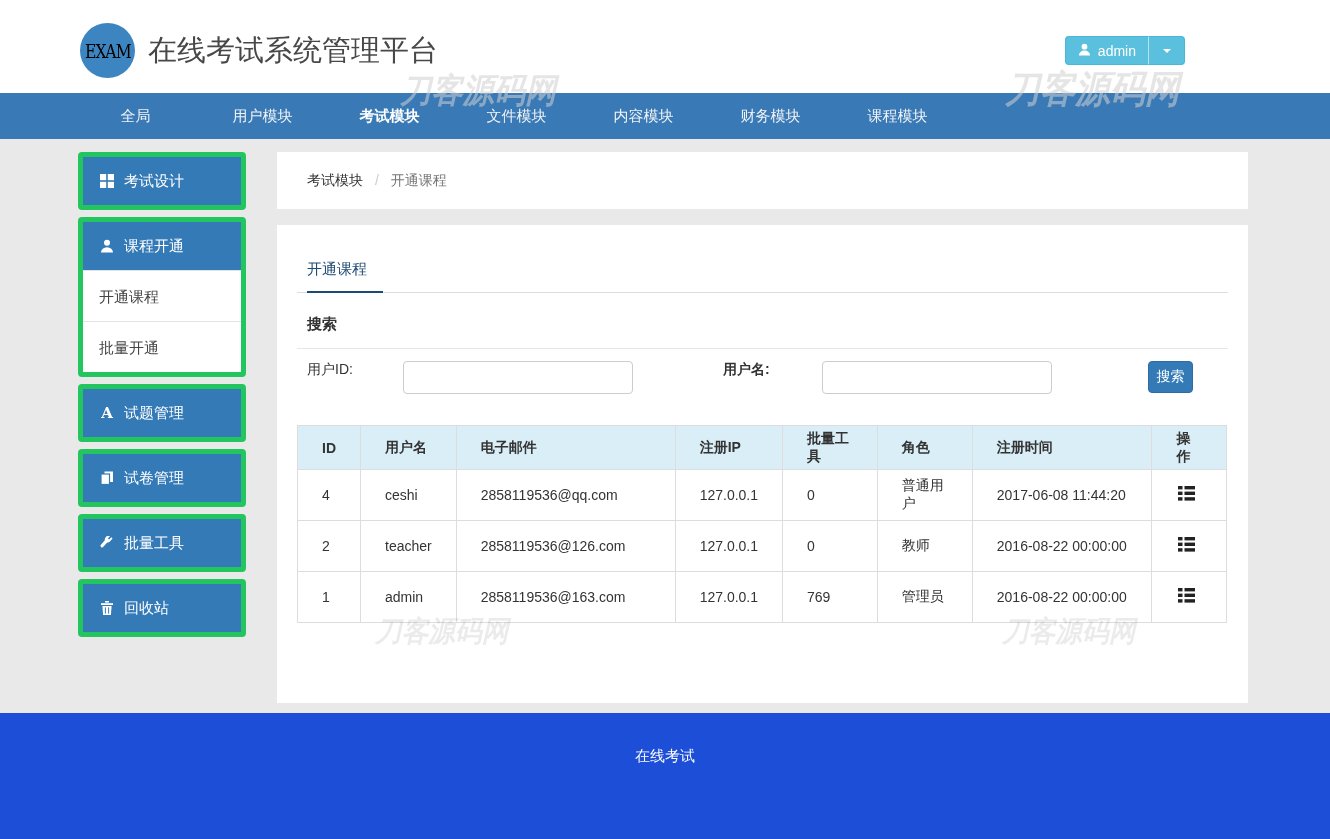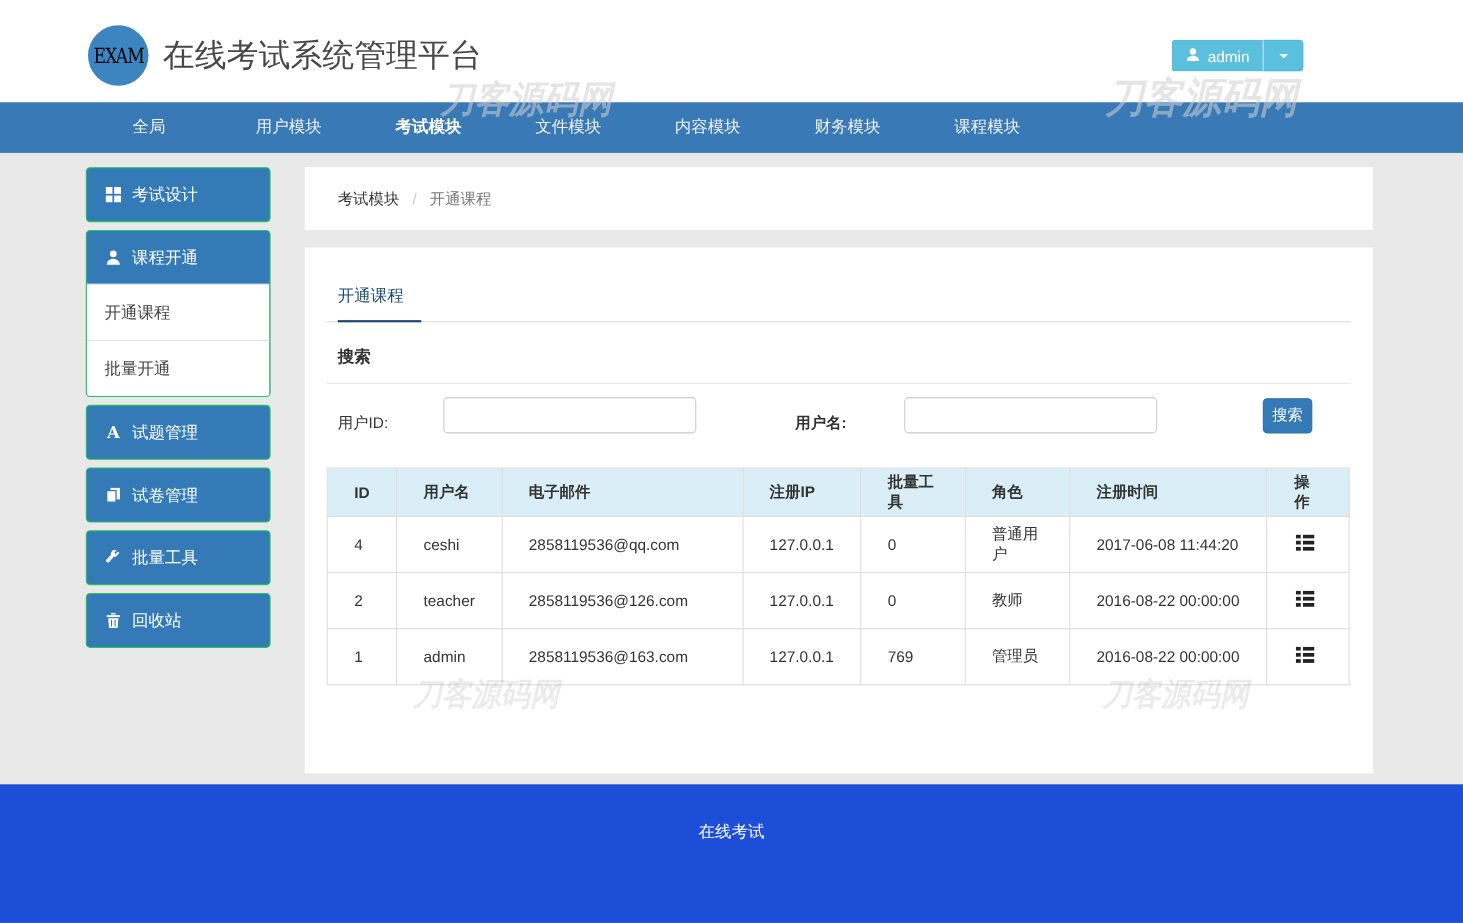--- a/index.html
+++ b/index.html
@@ -24,42 +24,42 @@
                 border-top:4px solid #fff; }
 
   
   .navbar { height:46px; background:#3879b6; display:flex; padding-left:72px; position:relative; z-index:3; }
   .nav-item { width:127px; line-height:46px; text-align:center; color:#f0f3f6; font-size:15px; cursor:pointer; }
   .nav-item.active { font-weight:bold; color:#ffffff; }
 
   
   .content { position:relative; height:574px; }
   .sidebar { position:absolute; left:78px; top:13px; width:168px; }
-  .side-panel { background:#337ab7; border:1px solid #22c55e; border-radius:4px; margin-bottom:7px;
+  .side-panel { background:#337ab7; border:5px solid #22c55e; border-radius:4px; margin-bottom:7px;
                 color:#fff; overflow:hidden; }
   .side-head { height:48px; display:flex; align-items:center; padding-left:16px; gap:9px; font-size:15px; cursor:pointer; }
   .side-head .icon { width:16px; height:16px; display:flex; align-items:center; justify-content:center; }
   .a-glyph { font-family:"DejaVu Serif","Liberation Serif",serif; font-weight:bold; font-size:15px; line-height:1; }
   .side-sub { background:#fff; color:#444; font-size:15px; }
   .side-sub-item { height:51px; line-height:51px; padding-left:16px; border-top:1px solid #e3e3e3; cursor:pointer; }
 
   .main { position:absolute; left:277px; top:13px; width:971px; }
   .breadcrumb-card { background:#fff; height:57px; line-height:57px; padding-left:30px; font-size:14px; margin-bottom:16px; }
   .crumb-parent { color:#333; cursor:pointer; }
   .crumb-sep { color:#ccc; margin:0 8px; }
   .crumb-current { color:#777; }
 
   .main-card { background:#fff; height:478px; padding:20px; position:relative; }
   .tab-row { border-bottom:1px solid #ddd; margin-top:15px; padding-left:10px; }
   .tab { display:inline-block; min-width:76px; padding-bottom:12px; color:#1d4a73; font-size:15px;
          border-bottom:2px solid #1d4a73; margin-bottom:-1px; cursor:pointer; }
   .search-title { margin:22px 0 0 10px; font-weight:bold; font-size:15px; color:#333; }
   .sep { border:none; border-top:1px solid #e7e7e7; margin-top:14px; }
 
-  .form-row { display:flex; align-items:flex-end; margin-top:12px; padding-left:10px; }
+  .form-row { display:flex; align-items:flex-start; margin-top:12px; padding-left:10px; }
   .form-label { font-size:14px; color:#333; }
   .lbl-1 { width:96px; }
   .lbl-2 { width:99px; margin-left:90px;font-weight:bold; }
   .form-input { width:230px; height:33px; border:1px solid #ccc; border-radius:4px; padding:0 10px; font-size:14px; color:#333; }
   .btn-search { margin-left:96px; width:45px; height:32px; background:#337ab7; border:1px solid #2e6da4;
                 color:#fff; border-radius:4px; font-size:14px; cursor:pointer; }
 
   table.data { margin-top:31px; width:930px; border-collapse:collapse; font-size:14px; color:#333; }
   table.data th, table.data td { border:1px solid #ddd; padding:0 24px; text-align:left; }
   table.data th { background:#daeef7; height:44px; font-weight:bold; }

